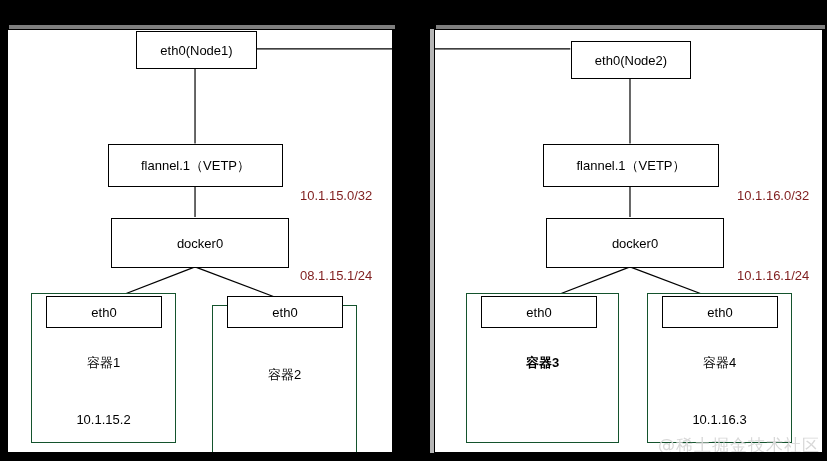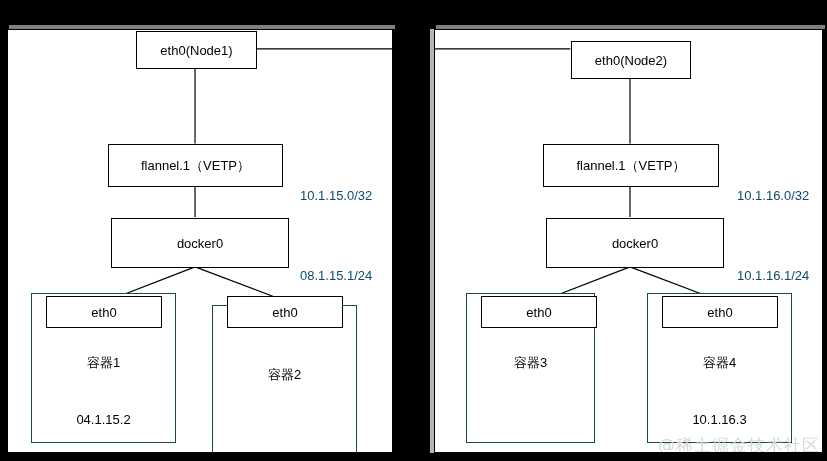--- a/index.html
+++ b/index.html
@@ -80,21 +80,21 @@
     text-align: center;
     font-size: 13px;
     color: #000000;
     white-space: nowrap;
   }
 
   
   .ip-label {
     position: absolute;
     font-size: 13px;
-    color: #0c4a6e;
+    color: #7f1d1d;
     white-space: nowrap;
     z-index: 3;
   }
   .svg-links {
     position: absolute;
     left: 0;
     top: 0;
     width: 100%;
     height: 100%;
     z-index: 1;
@@ -142,21 +142,21 @@
     </div>
     <div class="ip-label" style="left:292px; top:158px;">10.1.15.0/32</div>
 
     <div class="box" style="left:103px; top:188px; width:178px; height:50px;">
       <span>docker0</span>
     </div>
     <div class="ip-label" style="left:292px; top:238px;">08.1.15.1/24</div>
 
     <div class="container-box" style="left:23px; top:263px; width:145px; height:150px;">
       <div class="container-name" style="top:60px;">容器1</div>
-      <div class="container-ip" style="top:118px;">04.1.15.2</div>
+      <div class="container-ip" style="top:118px;">10.1.15.2</div>
     </div>
     <div class="box" style="left:38px; top:266px; width:116px; height:32px;">
       <span>eth0</span>
     </div>
 
     <div class="container-box" style="left:204px; top:263px; width:145px; height:192px;margin-top:12px;">
       <div class="container-name" style="top:60px;">容器2</div>
       <div class="container-ip" style="top:118px;"></div>
     </div>
     <div class="box" style="left:219px; top:266px; width:116px; height:32px;">
@@ -189,21 +189,21 @@
     <div class="box" style="left:108px; top:114px; width:176px; height:43px;">
       <span>flannel.1（VETP）</span>
     </div>
     <div class="ip-label" style="left:302px; top:158px;">10.1.16.0/32</div>
 
     <div class="box" style="left:111px; top:188px; width:178px; height:50px;">
       <span>docker0</span>
     </div>
     <div class="ip-label" style="left:302px; top:238px;">10.1.16.1/24</div>
 
-    <div class="container-box" style="left:31px; top:263px; width:129px; height:150px;">
+    <div class="container-box" style="left:31px; top:263px; width:153px; height:150px;font-weight:bold;">
       <div class="container-name" style="top:60px;">容器3</div>
       <div class="container-ip" style="top:118px;"></div>
     </div>
     <div class="box" style="left:46px; top:266px; width:116px; height:32px;">
       <span>eth0</span>
     </div>
 
     <div class="container-box" style="left:212px; top:263px; width:145px; height:150px;">
       <div class="container-name" style="top:60px;">容器4</div>
       <div class="container-ip" style="top:118px;">10.1.16.3</div>

